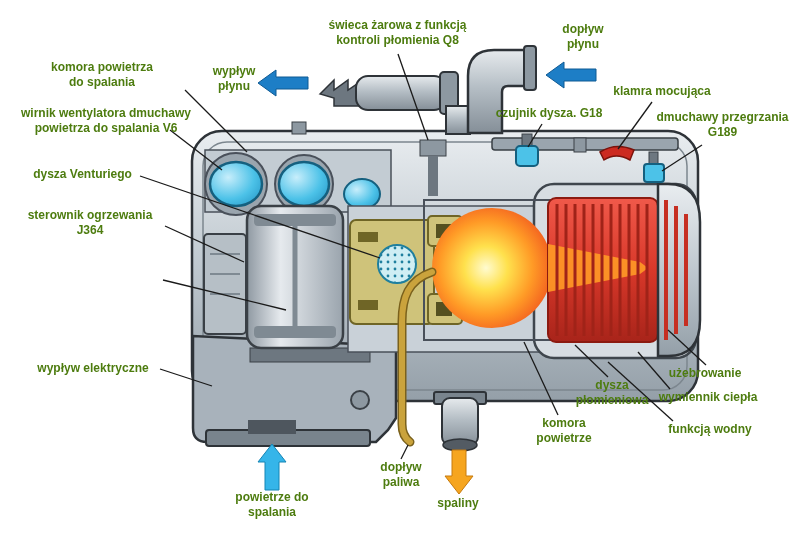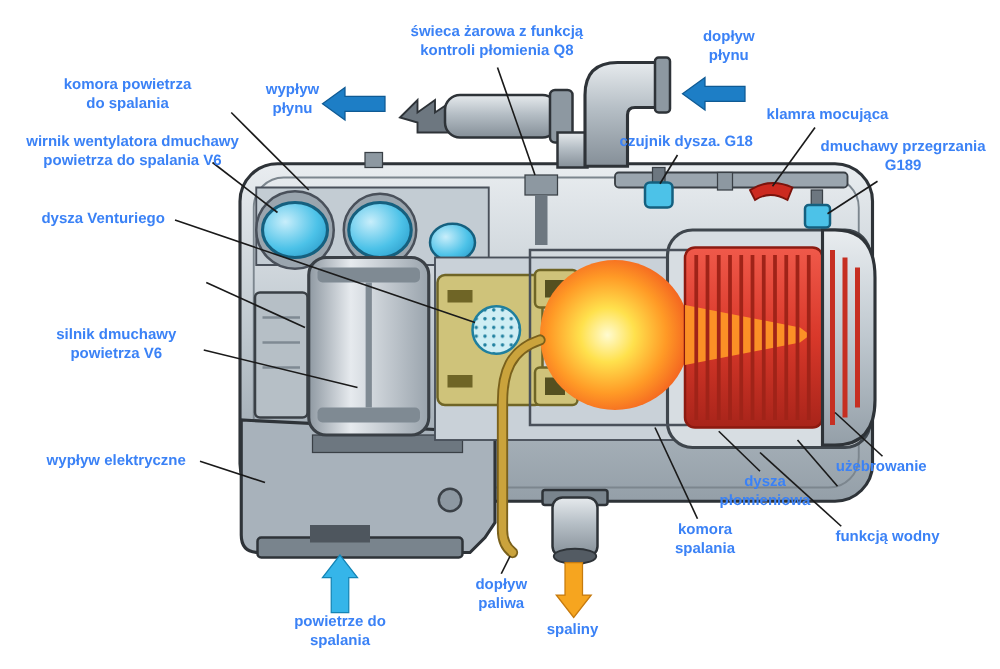--- a/index.html
+++ b/index.html
@@ -1,19 +1,19 @@
 <!DOCTYPE html>
 <html><head>
 <meta charset="utf-8">
 <style>
   html,body{margin:0;padding:0;background:#fff;}
   .stage{position:relative;width:800px;height:535px;background:#ffffff;overflow:hidden;
          font-family:"Liberation Sans",sans-serif;}
   svg.art{position:absolute;left:0;top:0;}
-  .lbl{position:absolute;font-weight:bold;font-size:12px;line-height:15px;color:#3b82f6;
+  .lbl{position:absolute;font-weight:bold;font-size:12px;line-height:15px;color:#4d7c0f;
        text-align:center;white-space:pre-line;}
 </style>
 </head>
 <body>
 
 <div class="stage">
 
   <svg class="art" width="800" height="535" viewBox="0 0 800 535">
     <defs>
       <linearGradient id="gBody" x1="0" y1="0" x2="0" y2="1">
@@ -171,28 +171,29 @@
 kontroli płomienia Q8</div>
   <div class="lbl" style="left:552px;top:22px;width:62px">dopływ
 płynu</div>
   <div class="lbl" style="left:488px;top:106px;width:122px">czujnik dysza. G18</div>
   <div class="lbl" style="left:606px;top:84px;width:112px">klamra mocująca</div>
   <div class="lbl" style="left:650px;top:110px;width:145px">dmuchawy przegrzania
 G189</div>
   <div class="lbl" style="left:16px;top:106px;width:180px">wirnik wentylatora dmuchawy
 powietrza do spalania V6</div>
   <div class="lbl" style="left:25px;top:167px;width:115px">dysza Venturiego</div>
-  <div class="lbl" style="left:25px;top:260px;width:136px">silnik dmuchawy
-powietrza V6</div>
+  <div class="lbl" style="left:15px;top:208px;width:150px">sterownik ogrzewania
+J364</div>
   <div class="lbl" style="left:28px;top:361px;width:130px">wypływ elektryczne</div>
   <div class="lbl" style="left:660px;top:366px;width:90px">użebrowanie</div>
+  <div class="lbl" style="left:650px;top:390px;width:116px">wymiennik ciepła</div>
   <div class="lbl" style="left:660px;top:422px;width:100px">funkcją wodny</div>
   <div class="lbl" style="left:568px;top:378px;width:88px">dysza
 płomieniowa</div>
   <div class="lbl" style="left:528px;top:416px;width:72px">komora
-spalania</div>
+powietrze</div>
   <div class="lbl" style="left:368px;top:460px;width:66px">dopływ
 paliwa</div>
   <div class="lbl" style="left:428px;top:496px;width:60px">spaliny</div>
   <div class="lbl" style="left:222px;top:490px;width:100px">powietrze do
 spalania</div>
 
 </div>
 
 </body></html>

